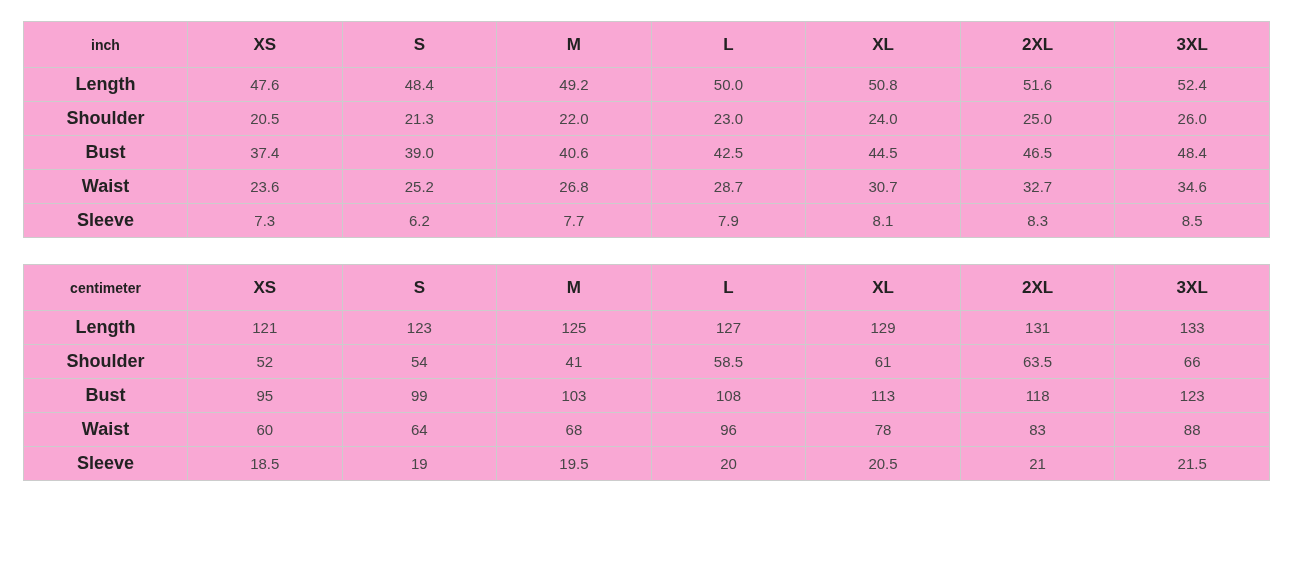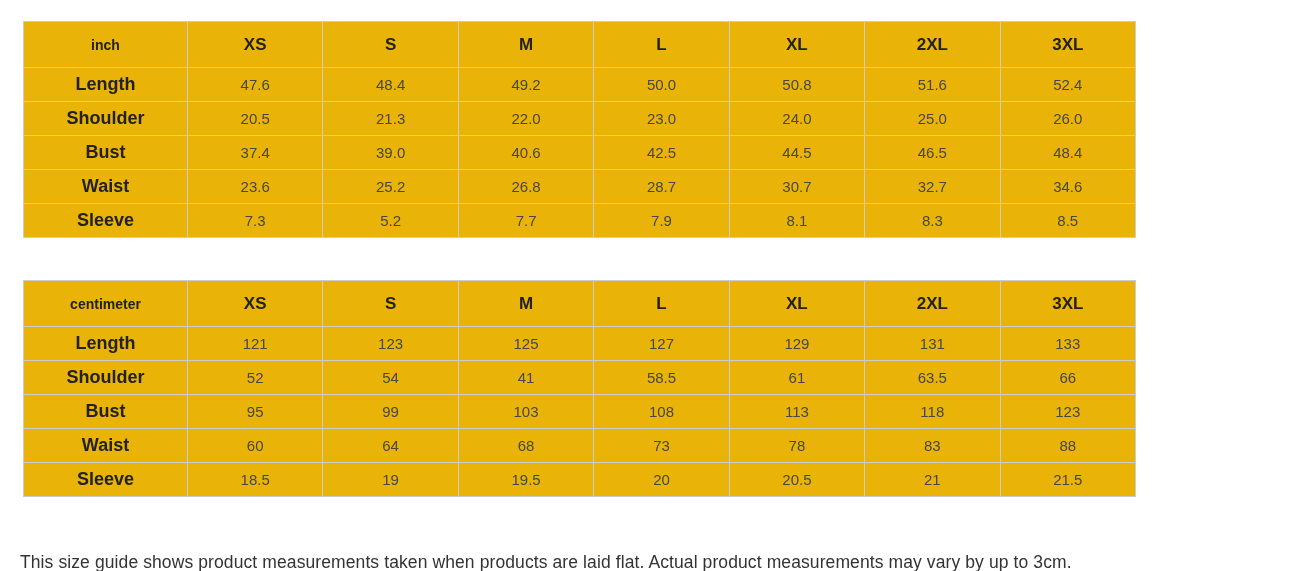--- a/index.html
+++ b/index.html
@@ -7,26 +7,26 @@
     width: 1294px;
     height: 571px;
     background: #ffffff;
     font-family: "Liberation Sans", sans-serif;
   }
   .page {
     padding: 21px 24px 0 23px;
   }
   table.size-table {
     border-collapse: collapse;
-    width: 1113px;
+    width: 1247px;
     table-layout: fixed;
-    background: #eab308;
+    background: #f9a8d4;
   }
   table.size-table.second {
-    margin-top: 42px;
+    margin-top: 26px;
   }
   .size-table th, .size-table td {
     border: 1px solid #cccccc;
     text-align: center;
     vertical-align: middle;
     overflow: hidden;
     white-space: nowrap;
   }
   .size-table thead th {
     height: 46px;
@@ -112,21 +112,21 @@
           <td>25.2</td>
           <td>26.8</td>
           <td>28.7</td>
           <td>30.7</td>
           <td>32.7</td>
           <td>34.6</td>
         </tr>
         <tr>
           <th>Sleeve</th>
           <td>7.3</td>
-          <td>5.2</td>
+          <td>6.2</td>
           <td>7.7</td>
           <td>7.9</td>
           <td>8.1</td>
           <td>8.3</td>
           <td>8.5</td>
         </tr>
       </tbody>
     </table>
   <table class="size-table second">
       <thead>
@@ -170,31 +170,30 @@
           <td>108</td>
           <td>113</td>
           <td>118</td>
           <td>123</td>
         </tr>
         <tr>
           <th>Waist</th>
           <td>60</td>
           <td>64</td>
           <td>68</td>
-          <td>73</td>
+          <td>96</td>
           <td>78</td>
           <td>83</td>
           <td>88</td>
         </tr>
         <tr>
           <th>Sleeve</th>
           <td>18.5</td>
           <td>19</td>
           <td>19.5</td>
           <td>20</td>
           <td>20.5</td>
           <td>21</td>
           <td>21.5</td>
         </tr>
       </tbody>
     </table>
-  <p class="note">This size guide shows product measurements taken when products are laid flat. Actual product measurements may vary by up to 3cm.</p>
 </div>
 
 </body></html>

